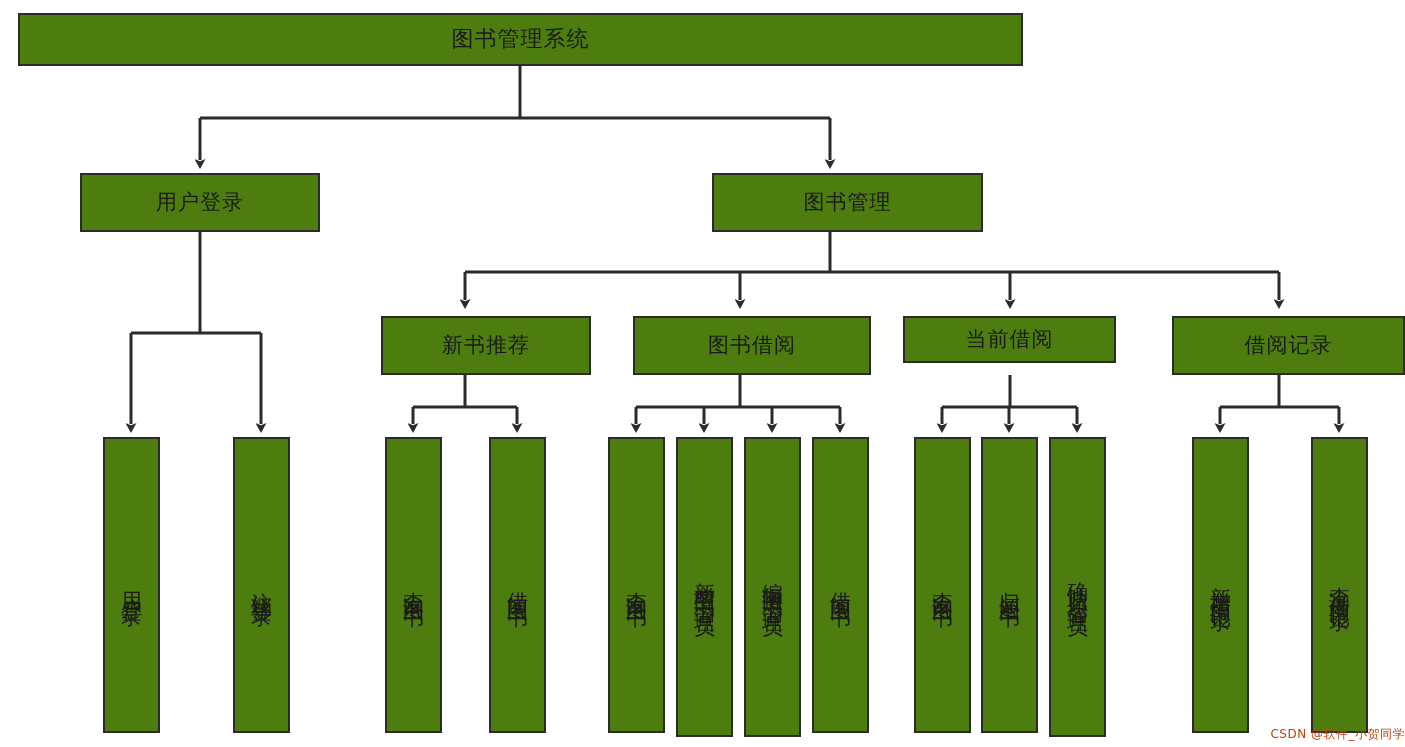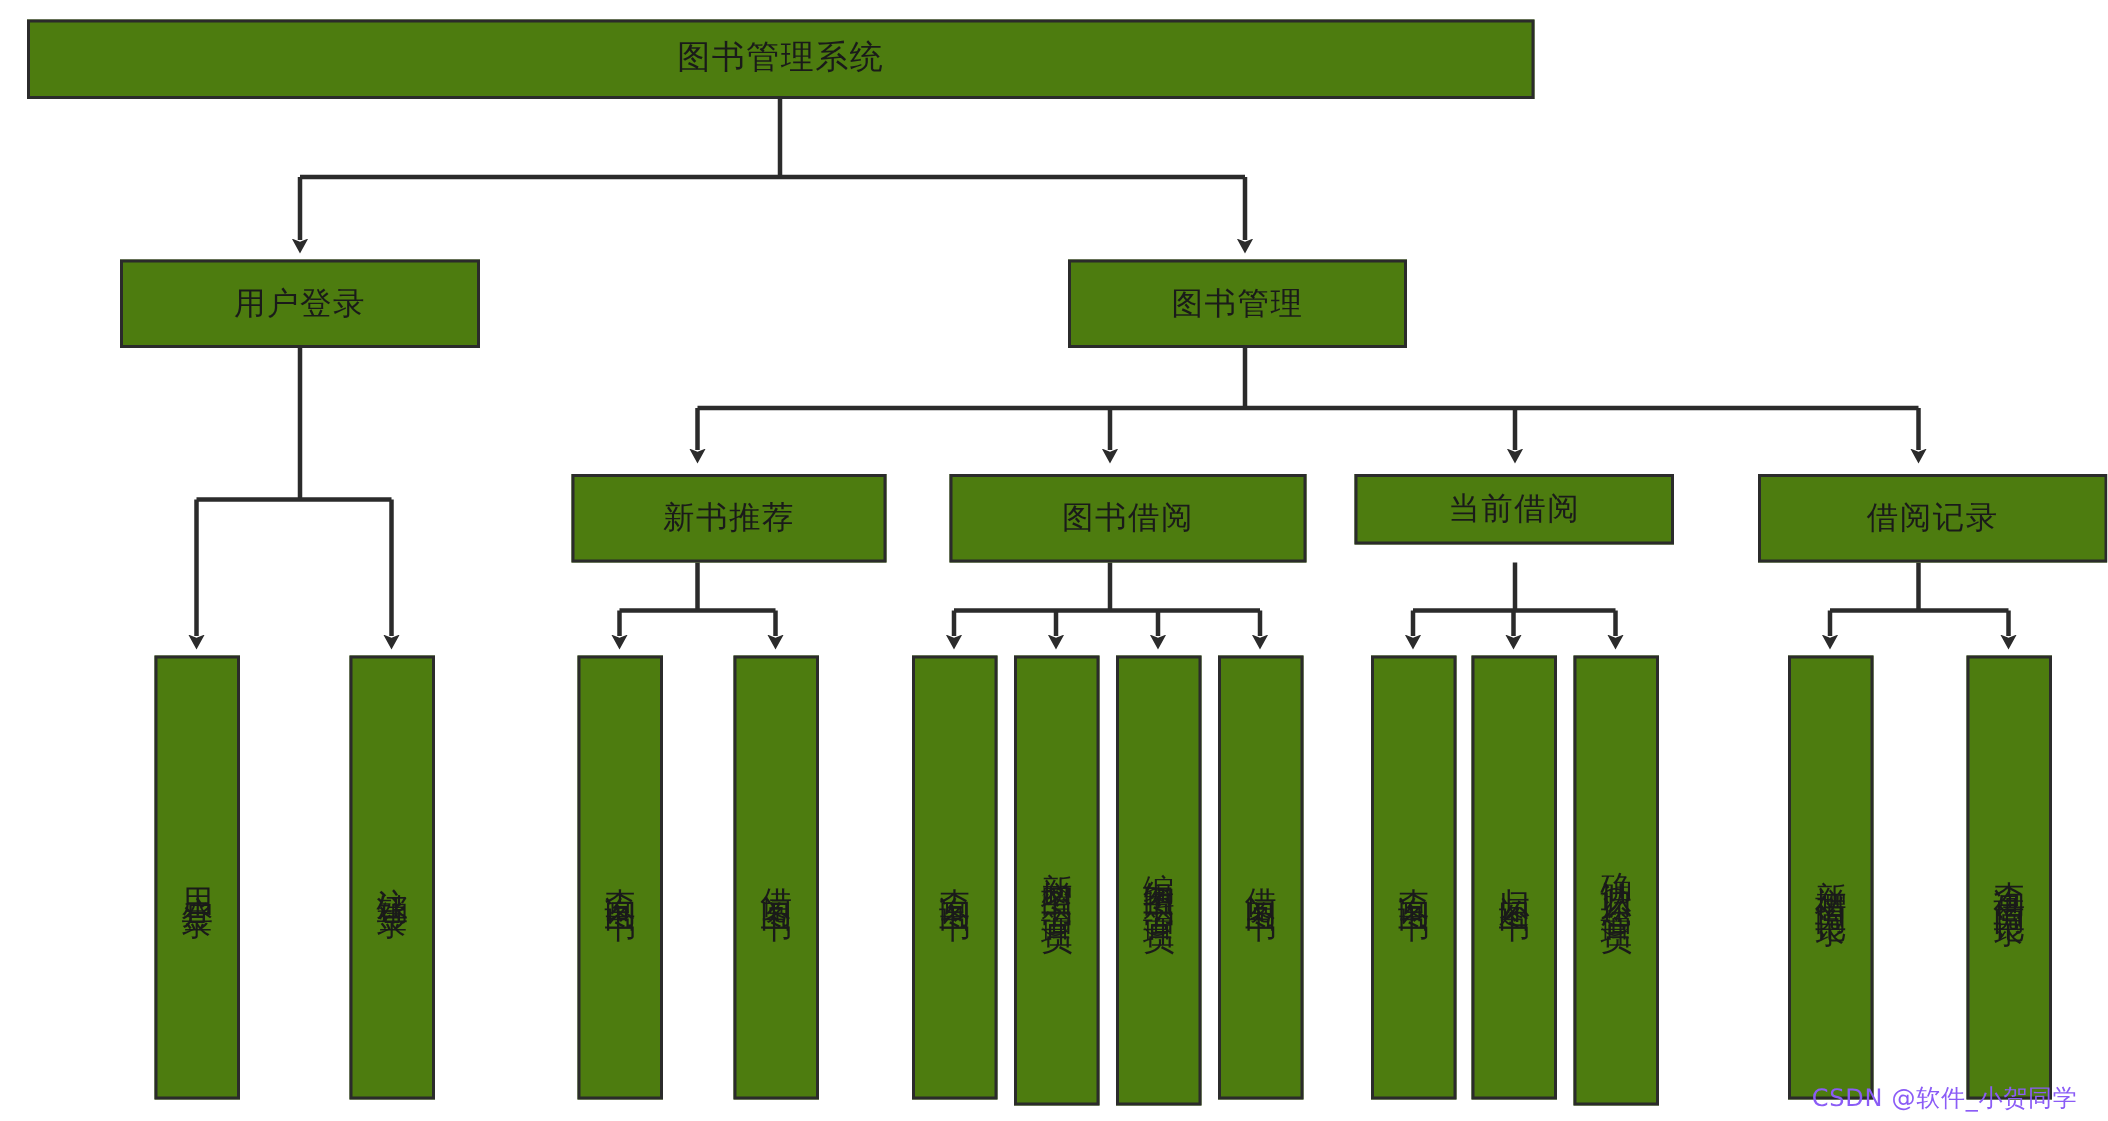--- a/index.html
+++ b/index.html
@@ -51,24 +51,24 @@
     line-height: 1.15;
     padding: 2px 0;
   }
   .node.vertical .vtext {
     writing-mode: vertical-rl;
     text-orientation: upright;
     white-space: nowrap;
   }
   .watermark {
     position: absolute;
-    right: 20px;
+    right: 0;
     bottom: 4px;
-    font-size: 16px;
-    color: #8b5cf6;
+    font-size: 12px;
+    color: #c2410c;
     letter-spacing: 0.5px;
     white-space: nowrap;
   }
 </style>
 </head>
 <body>
 
 <div id="canvas">
 
   <svg class="edges" viewBox="0 0 1405 747">
@@ -121,21 +121,21 @@
     </g>
   </svg>
 
   <div class="node root horizontal" style="left:18px; top:13px; width:1005px; height:53px;">
     <span>图书管理系统</span>
   </div>
 
   <div class="node horizontal" style="left:80px; top:173px; width:240px; height:59px;">
     <span>用户登录</span>
   </div>
-  <div class="node horizontal" style="left:712px; top:173px; width:226px; height:59px;justify-content:center;">
+  <div class="node horizontal" style="left:712px; top:173px; width:271px; height:59px;justify-content:center;">
     <span>图书管理</span>
   </div>
 
   <div class="node horizontal" style="left:361px; top:316px; width:210px; height:59px;margin-left:20px;">
     <span>新书推荐</span>
   </div>
   <div class="node horizontal" style="left:633px; top:316px; width:238px; height:59px;align-items:center;">
     <span>图书借阅</span>
   </div>
   <div class="node horizontal" style="left:903px; top:316px; width:213px; height:47px;">

